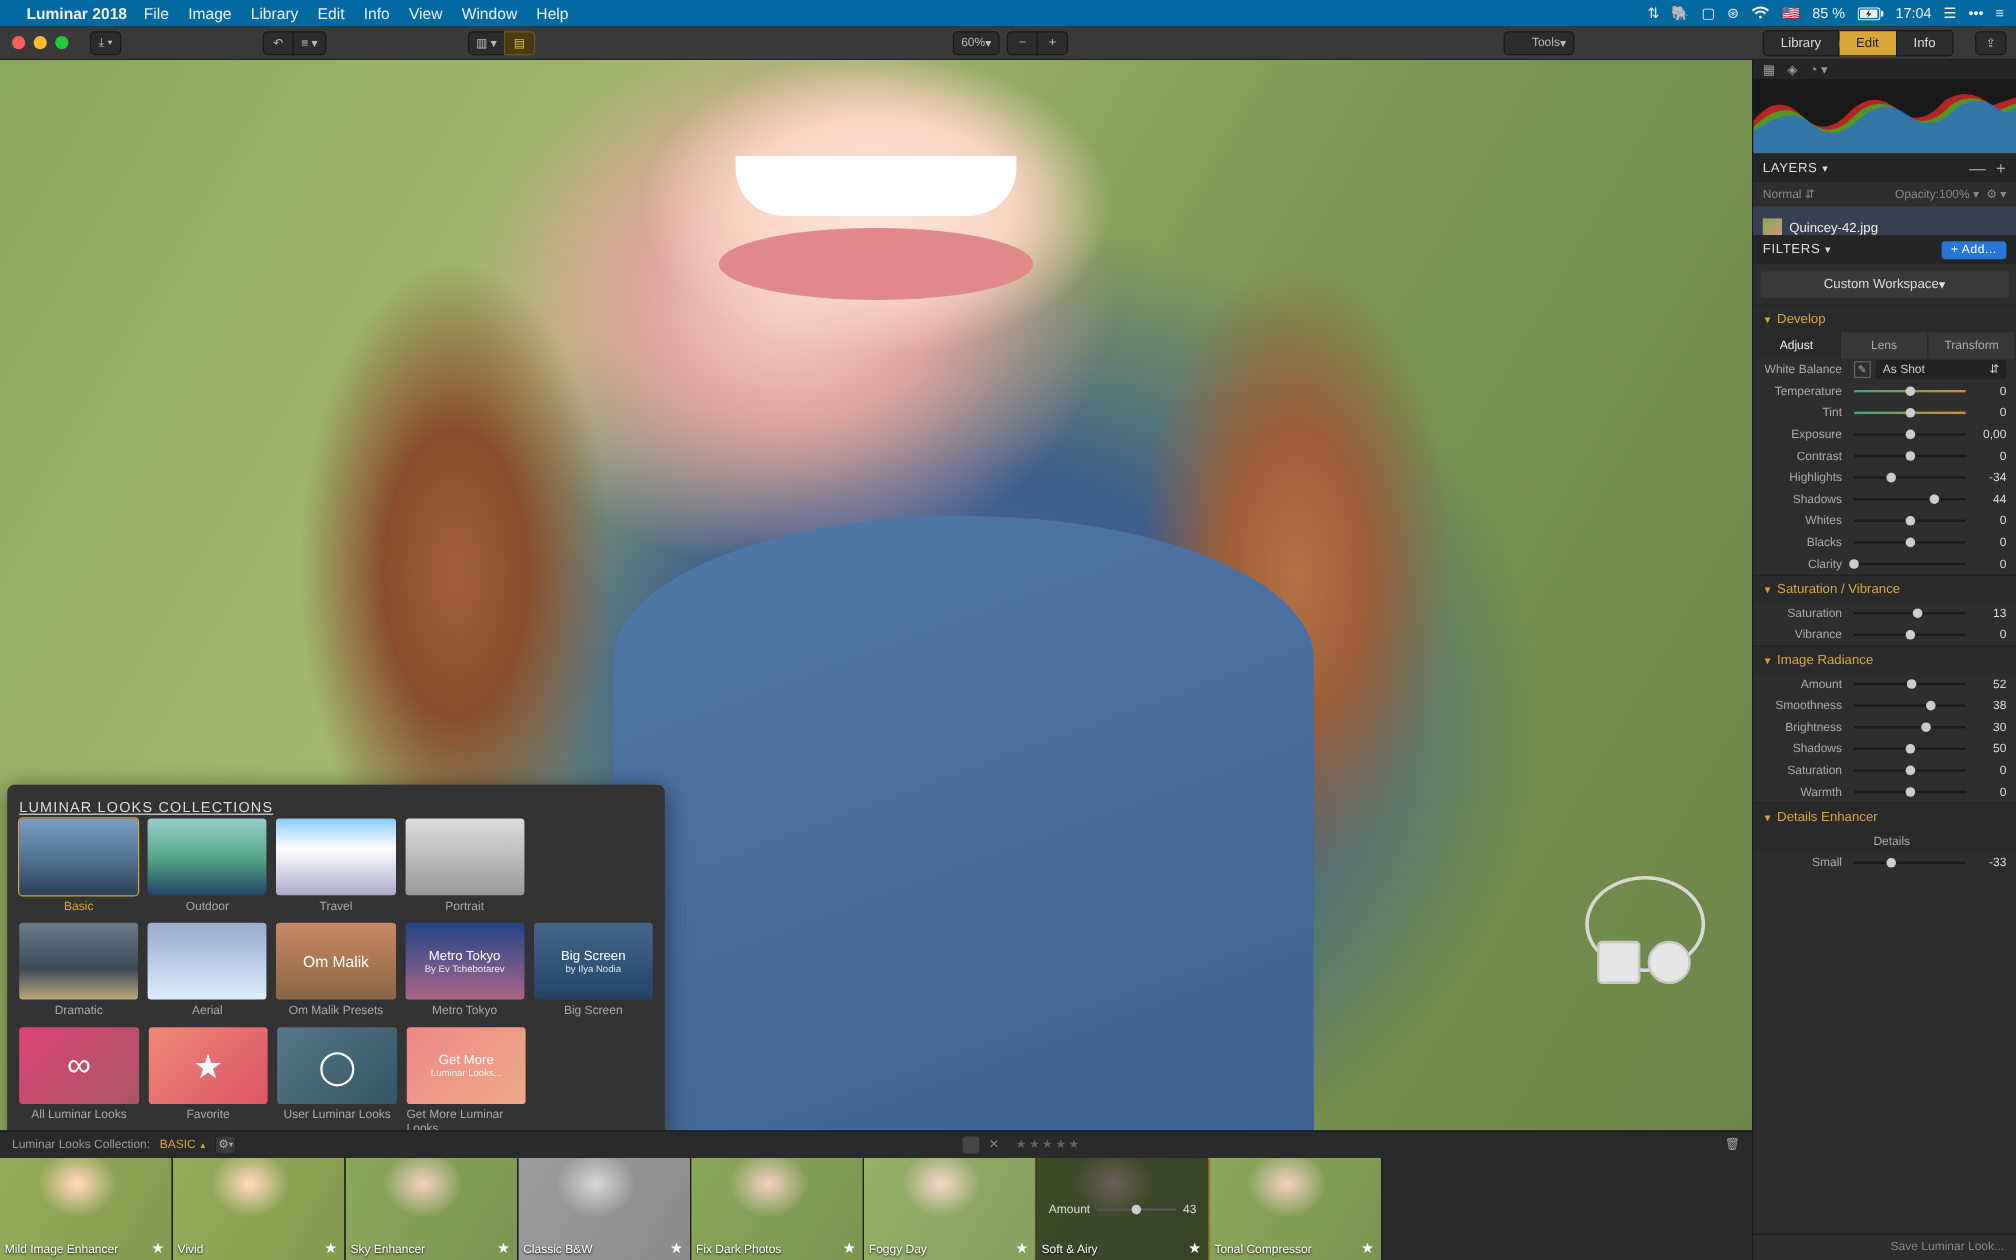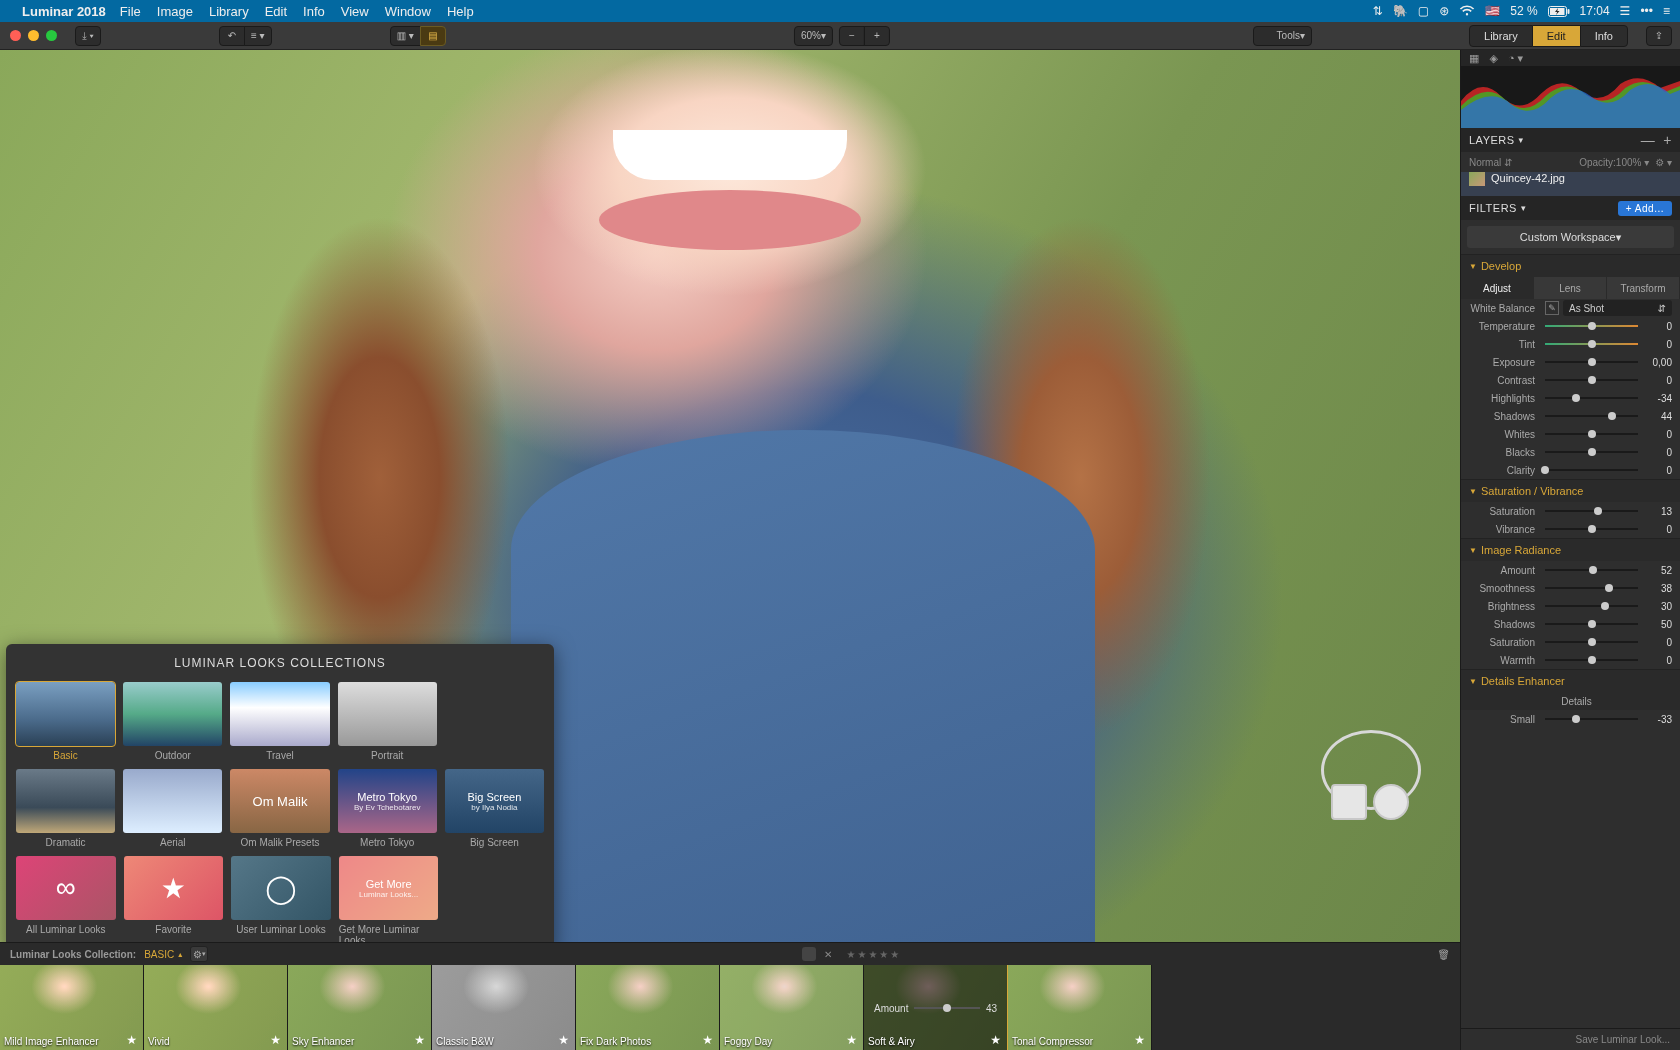--- a/index.html
+++ b/index.html
@@ -65,21 +65,21 @@
 .right-panel { width: 220px; background:#2e2e2e; display:flex; flex-direction:column; border-left:1px solid #1a1a1a;}
 .histo-row { height:16px; background:#252525; display:flex; align-items:center; gap:10px; padding:0 8px; color:#999;}
 .histogram { height:62px; background:#181818; position:relative; overflow:hidden;}
 .histogram .curve{position:absolute; bottom:0; width:100%; height:100%;}
 .panel-header { height:24px; background:#252525; display:flex; align-items:center; padding:0 8px; font-size:11px; letter-spacing:.5px; color:#ddd;}
 .panel-header .chev{margin-left:4px; font-size:9px;}
 .panel-header .spacer{flex:1;}
 .panel-header .icon-btn{ color:#aaa; margin-left:8px; font-size:14px; line-height:1;}
 .layer-opts { height:20px; display:flex; align-items:center; padding:0 8px; color:#888; font-size:10px; background:#2e2e2e;}
 .layer-opts .spacer{flex:1;}
-.layer-row { height:24px; background:#374050; display:flex; align-items:flex-start; padding:0 8px; font-size:11px; color:#eee;}
+.layer-row { height:24px; background:#374050; display:flex; align-items:flex-end; padding:0 8px; font-size:11px; color:#eee;}
 .layer-row .thumb{width:16px;height:14px;background:linear-gradient(135deg,#8aa85a,#c89878);margin-right:6px;}
 .add-btn { background:#2976d6; color:#fff; padding:2px 8px; border-radius:3px; font-size:10px;}
 .workspace-sel { height:22px; background:#3a3a3a; margin:6px; border-radius:3px; display:flex; align-items:center; justify-content:center; font-size:11px; color:#ddd;}
 .filter-section { border-top:1px solid #222;}
 .filter-title { height:22px; display:flex; align-items:center; padding:0 8px; color:#d8a738; font-size:11px; background:#2a2a2a;}
 .filter-title .tri{margin-right:4px; font-size:8px;}
 .sub-tabs { display:flex; background:#383838; height:22px;}
 .sub-tab { flex:1; display:flex; align-items:center; justify-content:center; font-size:10px; color:#aaa; border-right:1px solid #2a2a2a;}
 .sub-tab.active{ background:#2a2a2a; color:#eee;}
 .param-row { height:18px; display:flex; align-items:center; padding:0 8px; font-size:10px; color:#aaa;}
@@ -88,21 +88,21 @@
 .param-row .slider .gradfill{position:absolute; left:0; top:0; width:100%; height:100%; background:linear-gradient(90deg,#3a7,#d83);}
 .param-row .slider .thumb{position:absolute; top:-3px; width:8px; height:8px; border-radius:50%; background:#ccc; transform:translateX(-50%);}
 .param-row .val{ width:30px; text-align:right; color:#ddd;}
 .param-row.wb .picker{width:14px;height:14px;border:1px solid #666;margin:0 4px;display:flex;align-items:center;justify-content:center;font-size:9px;}
 .param-row.wb .sel{flex:1;background:#222;height:16px;border-radius:3px;display:flex;align-items:center;padding:0 6px;font-size:10px;color:#ccc;justify-content:space-between;}
 .details-sub{height:18px;display:flex;align-items:center;justify-content:center;font-size:10px;color:#aaa;background:#2a2a2a;padding-left:12px;}
 .save-look{height:22px;display:flex;align-items:center;justify-content:flex-end;padding:0 10px;font-size:10px;color:#888;border-top:1px solid #1a1a1a;margin-top:auto;}
 
 
 .looks-popup { position:absolute; left:6px; bottom:96px; width:548px; background:#333; border-radius:6px; padding:12px 10px 8px; box-shadow:0 4px 20px rgba(0,0,0,.5);}
-.looks-popup .title { text-align:center; font-size:12px; letter-spacing:1px; color:#ddd; margin-bottom:12px;}
+.looks-popup .title { font-size:12px; letter-spacing:1px; color:#ddd; margin-bottom:2px;text-decoration:underline;}
 .looks-grid { display:grid; grid-template-columns: repeat(5, 1fr); gap:8px;}
 .look-cell { display:flex; flex-direction:column; align-items:center;}
 .look-thumb { width:100%; height:64px; border-radius:3px; background:#555; position:relative; overflow:hidden;}
 .look-cell.selected .look-thumb{ outline:1px solid #d8a738;}
 .look-label { font-size:10px; color:#aaa; margin-top:4px;}
 .look-cell.selected .look-label{ color:#d8a738;}
 .look-thumb.basic{background:linear-gradient(180deg,#7a9fc1 0%,#4a6a8a 60%,#2a4055 100%);}
 .look-thumb.street{background:linear-gradient(180deg,#888 0%,#e0b820 50%,#666 100%);}
 .look-thumb.outdoor{background:linear-gradient(180deg,#9cc 0%,#5a8 50%,#246 100%);}
 .look-thumb.portrait{background:linear-gradient(180deg,#ddd 0%,#999 100%);}
@@ -115,21 +115,21 @@
 .look-thumb.all{background:linear-gradient(135deg,#d47 0%,#a56 100%);display:flex;align-items:center;justify-content:center;}
 .look-thumb.fav{background:linear-gradient(135deg,#e87 0%,#d56 100%);display:flex;align-items:center;justify-content:center;}
 .look-thumb.user{background:linear-gradient(135deg,#578 0%,#356 100%);display:flex;align-items:center;justify-content:center;}
 .look-thumb.getmore{background:linear-gradient(135deg,#e88 0%,#ea8 100%);display:flex;flex-direction:column;align-items:center;justify-content:center;color:#fff;}
 .look-thumb .big-icon{font-size:28px;color:#fff;}
 .look-thumb .sub{font-size:8px;opacity:.85;}
 
 
 .film-bar { position:absolute; left:0; right:220px; bottom:0; height:108px; background:#2a2a2a; border-top:1px solid #1a1a1a;}
 .film-meta { height:22px; display:flex; align-items:center; padding:0 10px; font-size:10px; color:#aaa; gap:8px;}
-.film-meta .coll-label{color:#999;font-weight:bold;}
+.film-meta .coll-label{color:#999;}
 .film-meta .coll-val{color:#d8a738; text-transform:uppercase;}
 .film-meta .chev{color:#d8a738;font-size:8px;}
 .film-meta .gear{width:18px;height:16px;background:#3a3a3a;border:1px solid #222;border-radius:3px;display:flex;align-items:center;justify-content:center;}
 .film-meta .spacer{flex:1;}
 .film-meta .stars{color:#666;letter-spacing:2px;}
 .film-meta .x{color:#888;margin-right:6px;}
 .film-meta .col-dot{width:14px;height:14px;border-radius:3px;background:#444;}
 .filmstrip { display:flex; height:86px;}
 .film-item { width:144px; height:86px; position:relative; border-right:1px solid #1a1a1a; overflow:hidden;}
 .film-item .bg{position:absolute;inset:0;}
@@ -170,21 +170,21 @@
   <span class="status">⇅</span>
   <span class="status">🐘</span>
   <span class="status">▢</span>
   <span class="status">⊛</span>
   <span class="status">
     <svg width="16" height="12" viewBox="0 0 16 12">
         <path d="M8 10.5a1.2 1.2 0 100-2.4 1.2 1.2 0 000 2.4zM3.2 5.8a6.8 6.8 0 019.6 0l-1.2 1.2a5.1 5.1 0 00-7.2 0L3.2 5.8zM.8 3.4a10.2 10.2 0 0114.4 0L14 4.6a8.5 8.5 0 00-12 0L.8 3.4z" fill="#eee"></path>
       </svg>
   </span>
   <span class="status">🇺🇸</span>
-  <span class="status">52 %</span>
+  <span class="status">85 %</span>
   <span class="status">
     <svg width="22" height="11" viewBox="0 0 22 11">
         <rect x="0.5" y="0.5" width="18" height="10" rx="2" fill="none" stroke="#eee"></rect>
         <rect x="19.5" y="3" width="2" height="5" rx="1" fill="#eee"></rect>
         <rect x="2" y="2" width="14.5" height="7" fill="#eee"></rect>
         <path d="M10 2l-3 4h2.2L8 9l3.5-4H9.3L10 2z" fill="#2a2a2a"></path>
       </svg>
   </span>
   <span class="status">17:04</span>
   <span class="status">☰</span>

